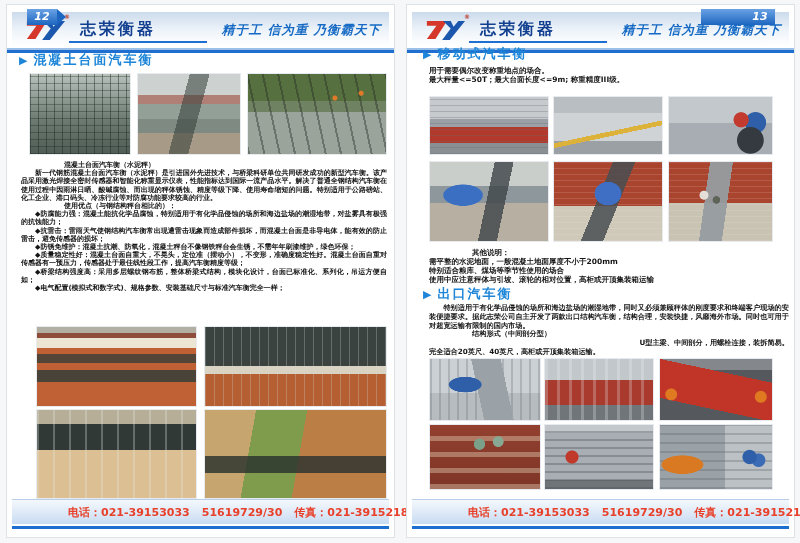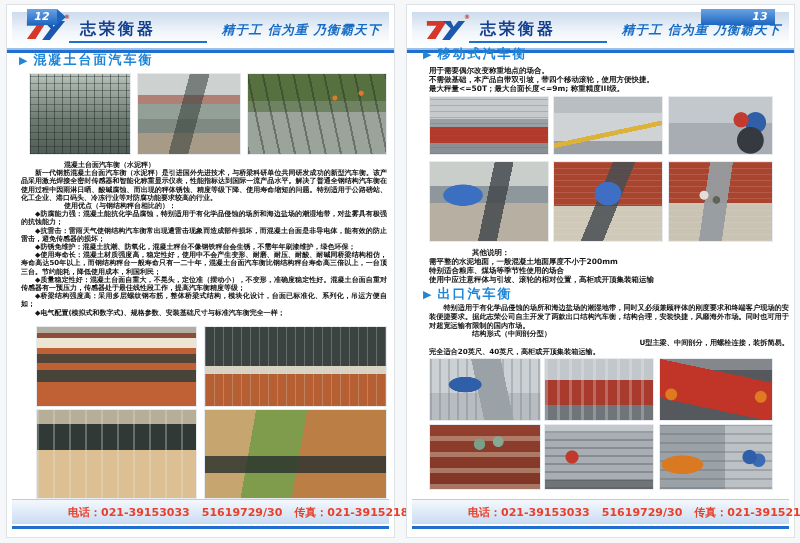--- a/index.html
+++ b/index.html
@@ -82,21 +82,20 @@
     <div class="ph" id="phl2" style="left:130px;top:68px;width:104px;height:82px;"></div>
     <div class="ph" id="phl3" style="left:240px;top:68px;width:140px;height:82px;"></div>
 
     <div class="tb small" style="left:14px;top:156px;width:366px;">
       <p class="hd">混凝土台面汽车衡（水泥秤）</p>
       <p class="ind">新一代钢筋混凝土台面汽车衡（水泥秤）是引进国外先进技术，与桥梁科研单位共同研发成功的新型汽车衡。该产品采用激光焊接全密封传感器和智能化称重显示仪表，性能指标达到国际一流产品水平。解决了普通全钢结构汽车衡在使用过程中因雨淋日晒、酸碱腐蚀、而出现的秤体锈蚀、精度等级下降、使用寿命缩短的问题。特别适用于公路磅站、化工企业、港口码头、冷冻行业等对防腐功能要求较高的行业。</p>
       <p class="hd">使用优点（与钢结构秤台相比的）：</p>
       <p class="ind">◆防腐能力强：混凝土能抗化学品腐蚀，特别适用于有化学品侵蚀的场所和海边盐场的潮湿地带，对盐雾具有极强的抗蚀能力；</p>
       <p class="ind">◆抗雷击：雷雨天气使钢结构汽车衡常出现遭雷击现象而造成部件损坏，而混凝土台面是非导电体，能有效的防止雷击，避免传感器的损坏；</p>
       <p class="ind">◆防锈免维护：混凝土抗潮、防氧化，混凝土秤台不像钢铁秤台会生锈，不需年年刷漆维护，绿色环保；</p>
-      <p class="ind">◆使用寿命长：混凝土材质强度高，稳定性好，使用中不会产生变形、耐磨、耐压、耐酸、耐碱同桥梁结构相仿，寿命高达50年以上，而钢结构秤台一般寿命只有一二十年，混凝土台面汽车衡比钢结构秤台寿命高三倍以上，一台顶三台。节约能耗，降低使用成本，利国利民；</p>
       <p class="ind">◆质量稳定性好：混凝土台面自重大，不晃头，定位准（摆动小），不变形，准确度稳定性好。混凝土台面自重对传感器有一预压力，传感器处于最佳线性段工作，提高汽车衡精度等级；</p>
       <p class="ind">◆桥梁结构强度高：采用多层螺纹钢布筋，整体桥梁式结构，模块化设计，台面已标准化、系列化，吊运方便自如；</p>
       <p class="ind">◆电气配置(模拟式和数字式)、规格参数、安装基础尺寸与标准汽车衡完全一样；</p>
     </div>
 
     <div class="ph" id="phg1" style="left:29px;top:321px;width:161px;height:81px;"></div>
     <div class="ph" id="phg2" style="left:197px;top:321px;width:183px;height:81px;"></div>
     <div class="ph" id="phg3" style="left:29px;top:404px;width:161px;height:90px;"></div>
     <div class="ph" id="phg4" style="left:197px;top:404px;width:183px;height:90px;"></div>
 
@@ -122,21 +121,20 @@
       <span class="slogan">精于工 信为重 乃衡霸天下</span>
     </div>
     <div class="rule"></div>
 
     <div class="sec" style="left:16px;top:40px;">
       <span class="tri">▶</span><span>移动式汽车衡</span>
     </div>
 
     <div class="tb med" style="left:22px;top:61px;width:352px;text-align:left;">
       <p>用于需要偶尔改变称重地点的场合。</p>
-      <p>不需做基础，本产品自带双引坡，带四个移动滚轮，使用方便快捷。</p>
       <p>最大秤量&lt;=50T；最大台面长度&lt;=9m; 称重精度III级。</p>
     </div>
 
     <div class="ph" id="phr1" style="left:22px;top:91px;width:120px;height:59px;"></div>
     <div class="ph" id="phr2" style="left:146px;top:91px;width:110px;height:59px;"></div>
     <div class="ph" id="phr3" style="left:261px;top:91px;width:105px;height:59px;"></div>
     <div class="ph" id="phr4" style="left:22px;top:156px;width:120px;height:81px;"></div>
     <div class="ph" id="phr5" style="left:146px;top:156px;width:110px;height:81px;"></div>
     <div class="ph" id="phr6" style="left:261px;top:156px;width:105px;height:81px;"></div>
 

